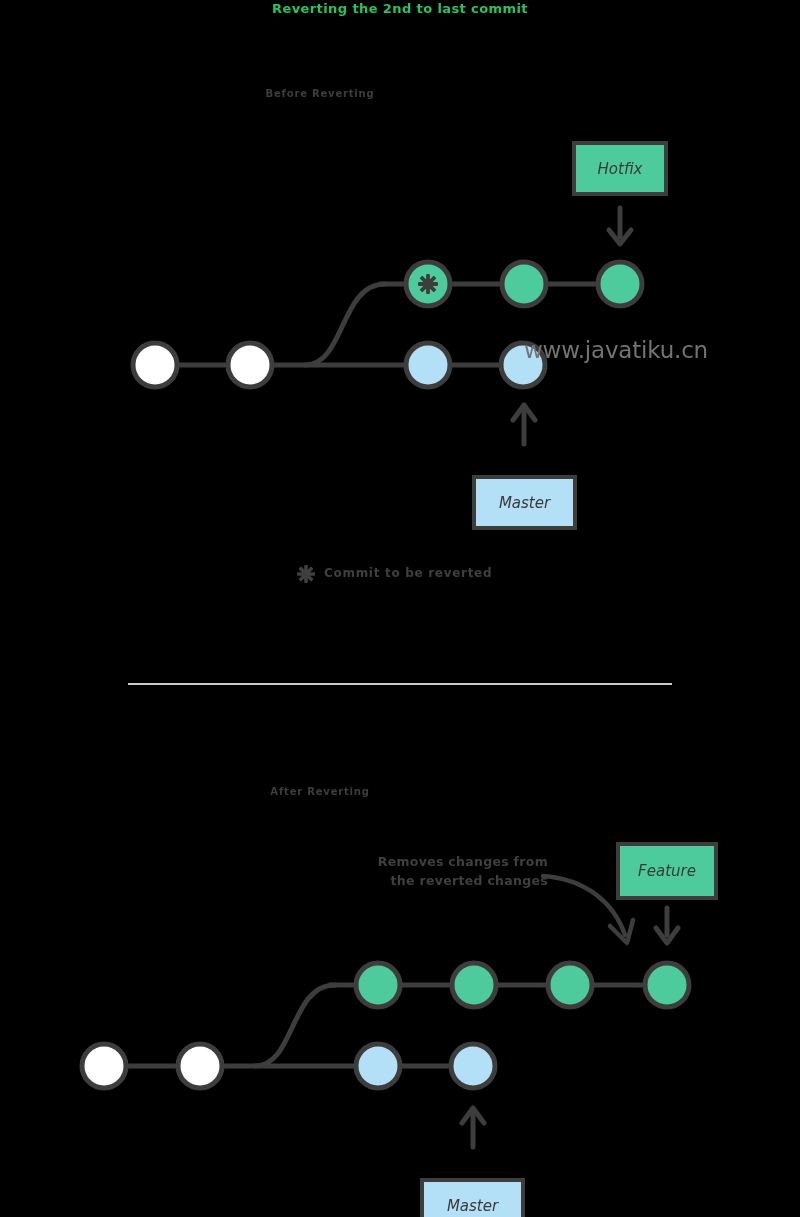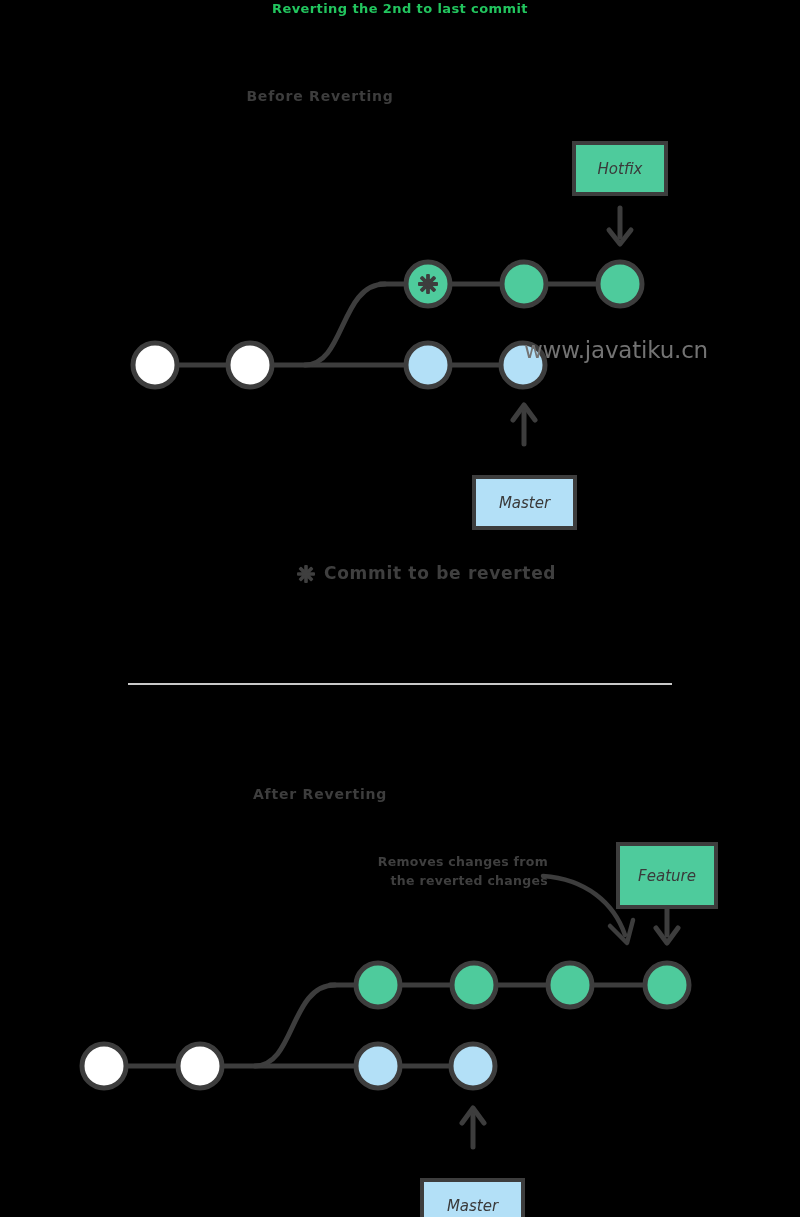--- a/index.html
+++ b/index.html
@@ -31,38 +31,38 @@
     font-weight: bold;
     letter-spacing: 0.4px;
     font-family: "DejaVu Sans", "Liberation Sans", sans-serif;
   }
   .section-title {
     position: absolute;
     width: 640px;
     left: 0;
     text-align: center;
     color: #3d3d3d;
-    font-size: 14px;
+    font-size: 10px;
     font-weight: bold;
     letter-spacing: 0.8px;
   }
   #before-title { top: 88px; }
   #after-title  { top: 786px; }
 
   .legend {
     position: absolute;
     left: 290px;
     top: 563px;
     display: flex;
     align-items: center;
     gap: 14px;
   }
   .legend-label {
     color: #3f3f3f;
-    font-size: 17px;
+    font-size: 12px;
     font-weight: bold;
     letter-spacing: 0.7px;
   }
   .legend-icon { display: block; }
 
   .divider {
     position: absolute;
     left: 128px;
     top: 683px;
     width: 544px;
@@ -80,21 +80,21 @@
     color: #3a3a3a;
     font-size: 15px;
     font-family: "DejaVu Sans", "Liberation Sans", sans-serif;
     font-style: italic;
   }
   .box.green { background: #4ecb9c; }
   .box.blue  { background: #b3e0f7; margin-top: 22px; }
 
   #hotfix-box  { left: 572px; top: 141px; width: 96px; height: 55px; }
   #master-box-before { left: 472px; top: 453px; width: 105px; height: 55px; }
-  #feature-box { left: 616px; top: 842px; width: 102px; height: 67px; }
+  #feature-box { left: 616px; top: 842px; width: 102px; height: 58px; }
   #master-box-after { left: 420px; top: 1156px; width: 105px; height: 55px; }
 
   .annotation {
     position: absolute;
     left: 348px;
     top: 853px;
     width: 200px;
     text-align: right;
     color: #3f3f3f;
     font-size: 12.5px;

